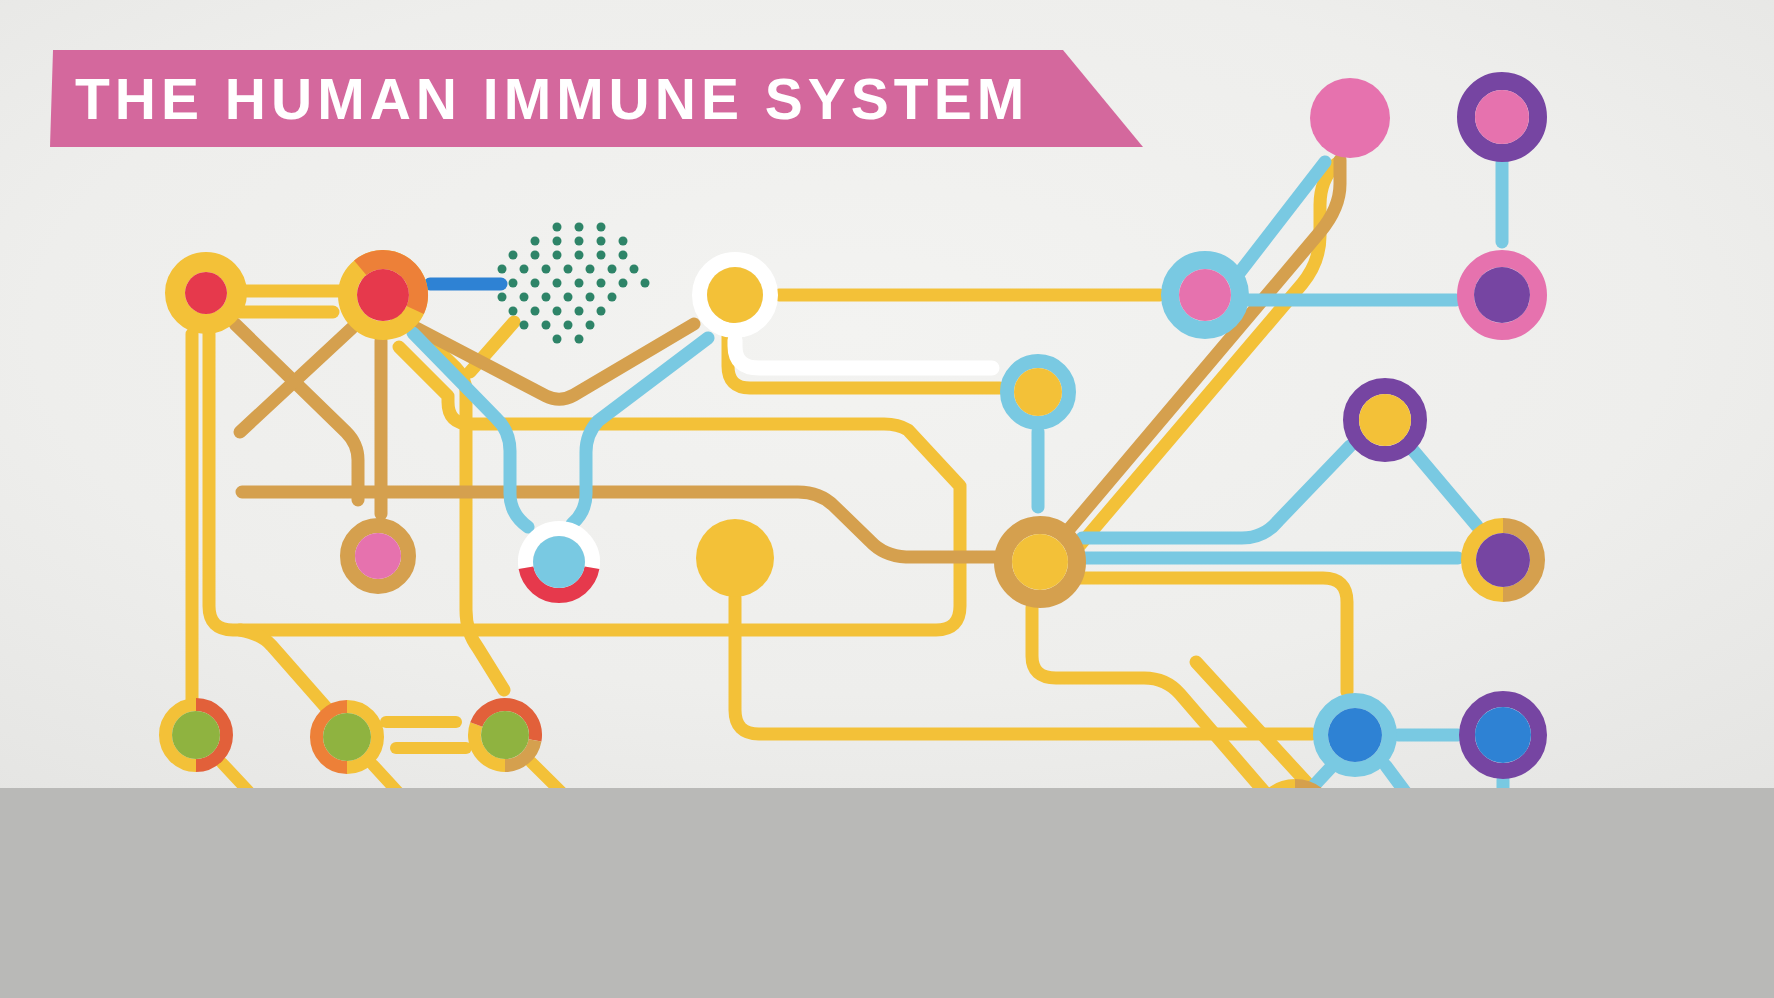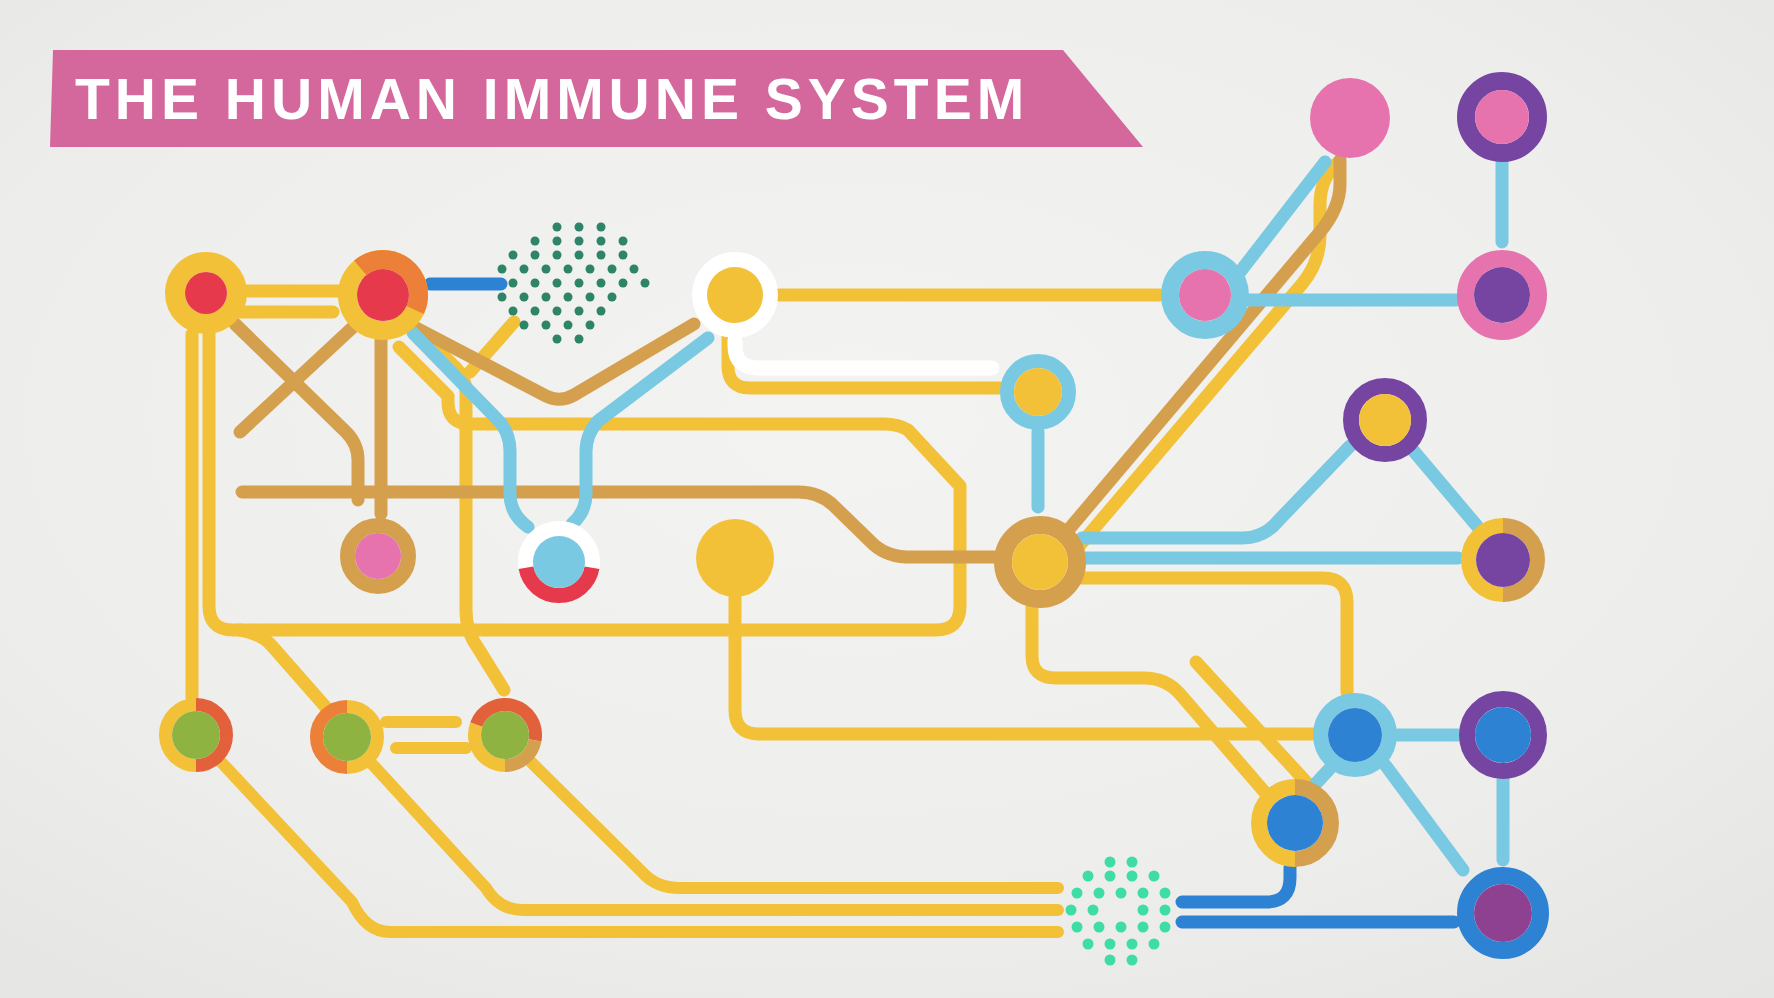--- a/index.html
+++ b/index.html
@@ -1,18 +1,18 @@
 <!DOCTYPE html>
 <html><head>
 <meta charset="utf-8">
 <style>
   html,body{margin:0;padding:0;background:#b9b9b7;}
   .stage{
     position:relative;
-    width:1774px;height:998px;
+    width:1774px;height:788px;
     overflow:hidden;
     background:radial-gradient(115% 115% at 48% 42%, #f3f3f1 0%, #eeeeec 40%, #e3e3e1 72%, #cfcfcd 100%);
     font-family:"Liberation Sans", sans-serif;
   }
   svg{position:absolute;left:0;top:0;}
   .banner{
     position:absolute;left:0;top:0;width:1774px;height:998px;
     pointer-events:none;
   }
   .banner-shape{

